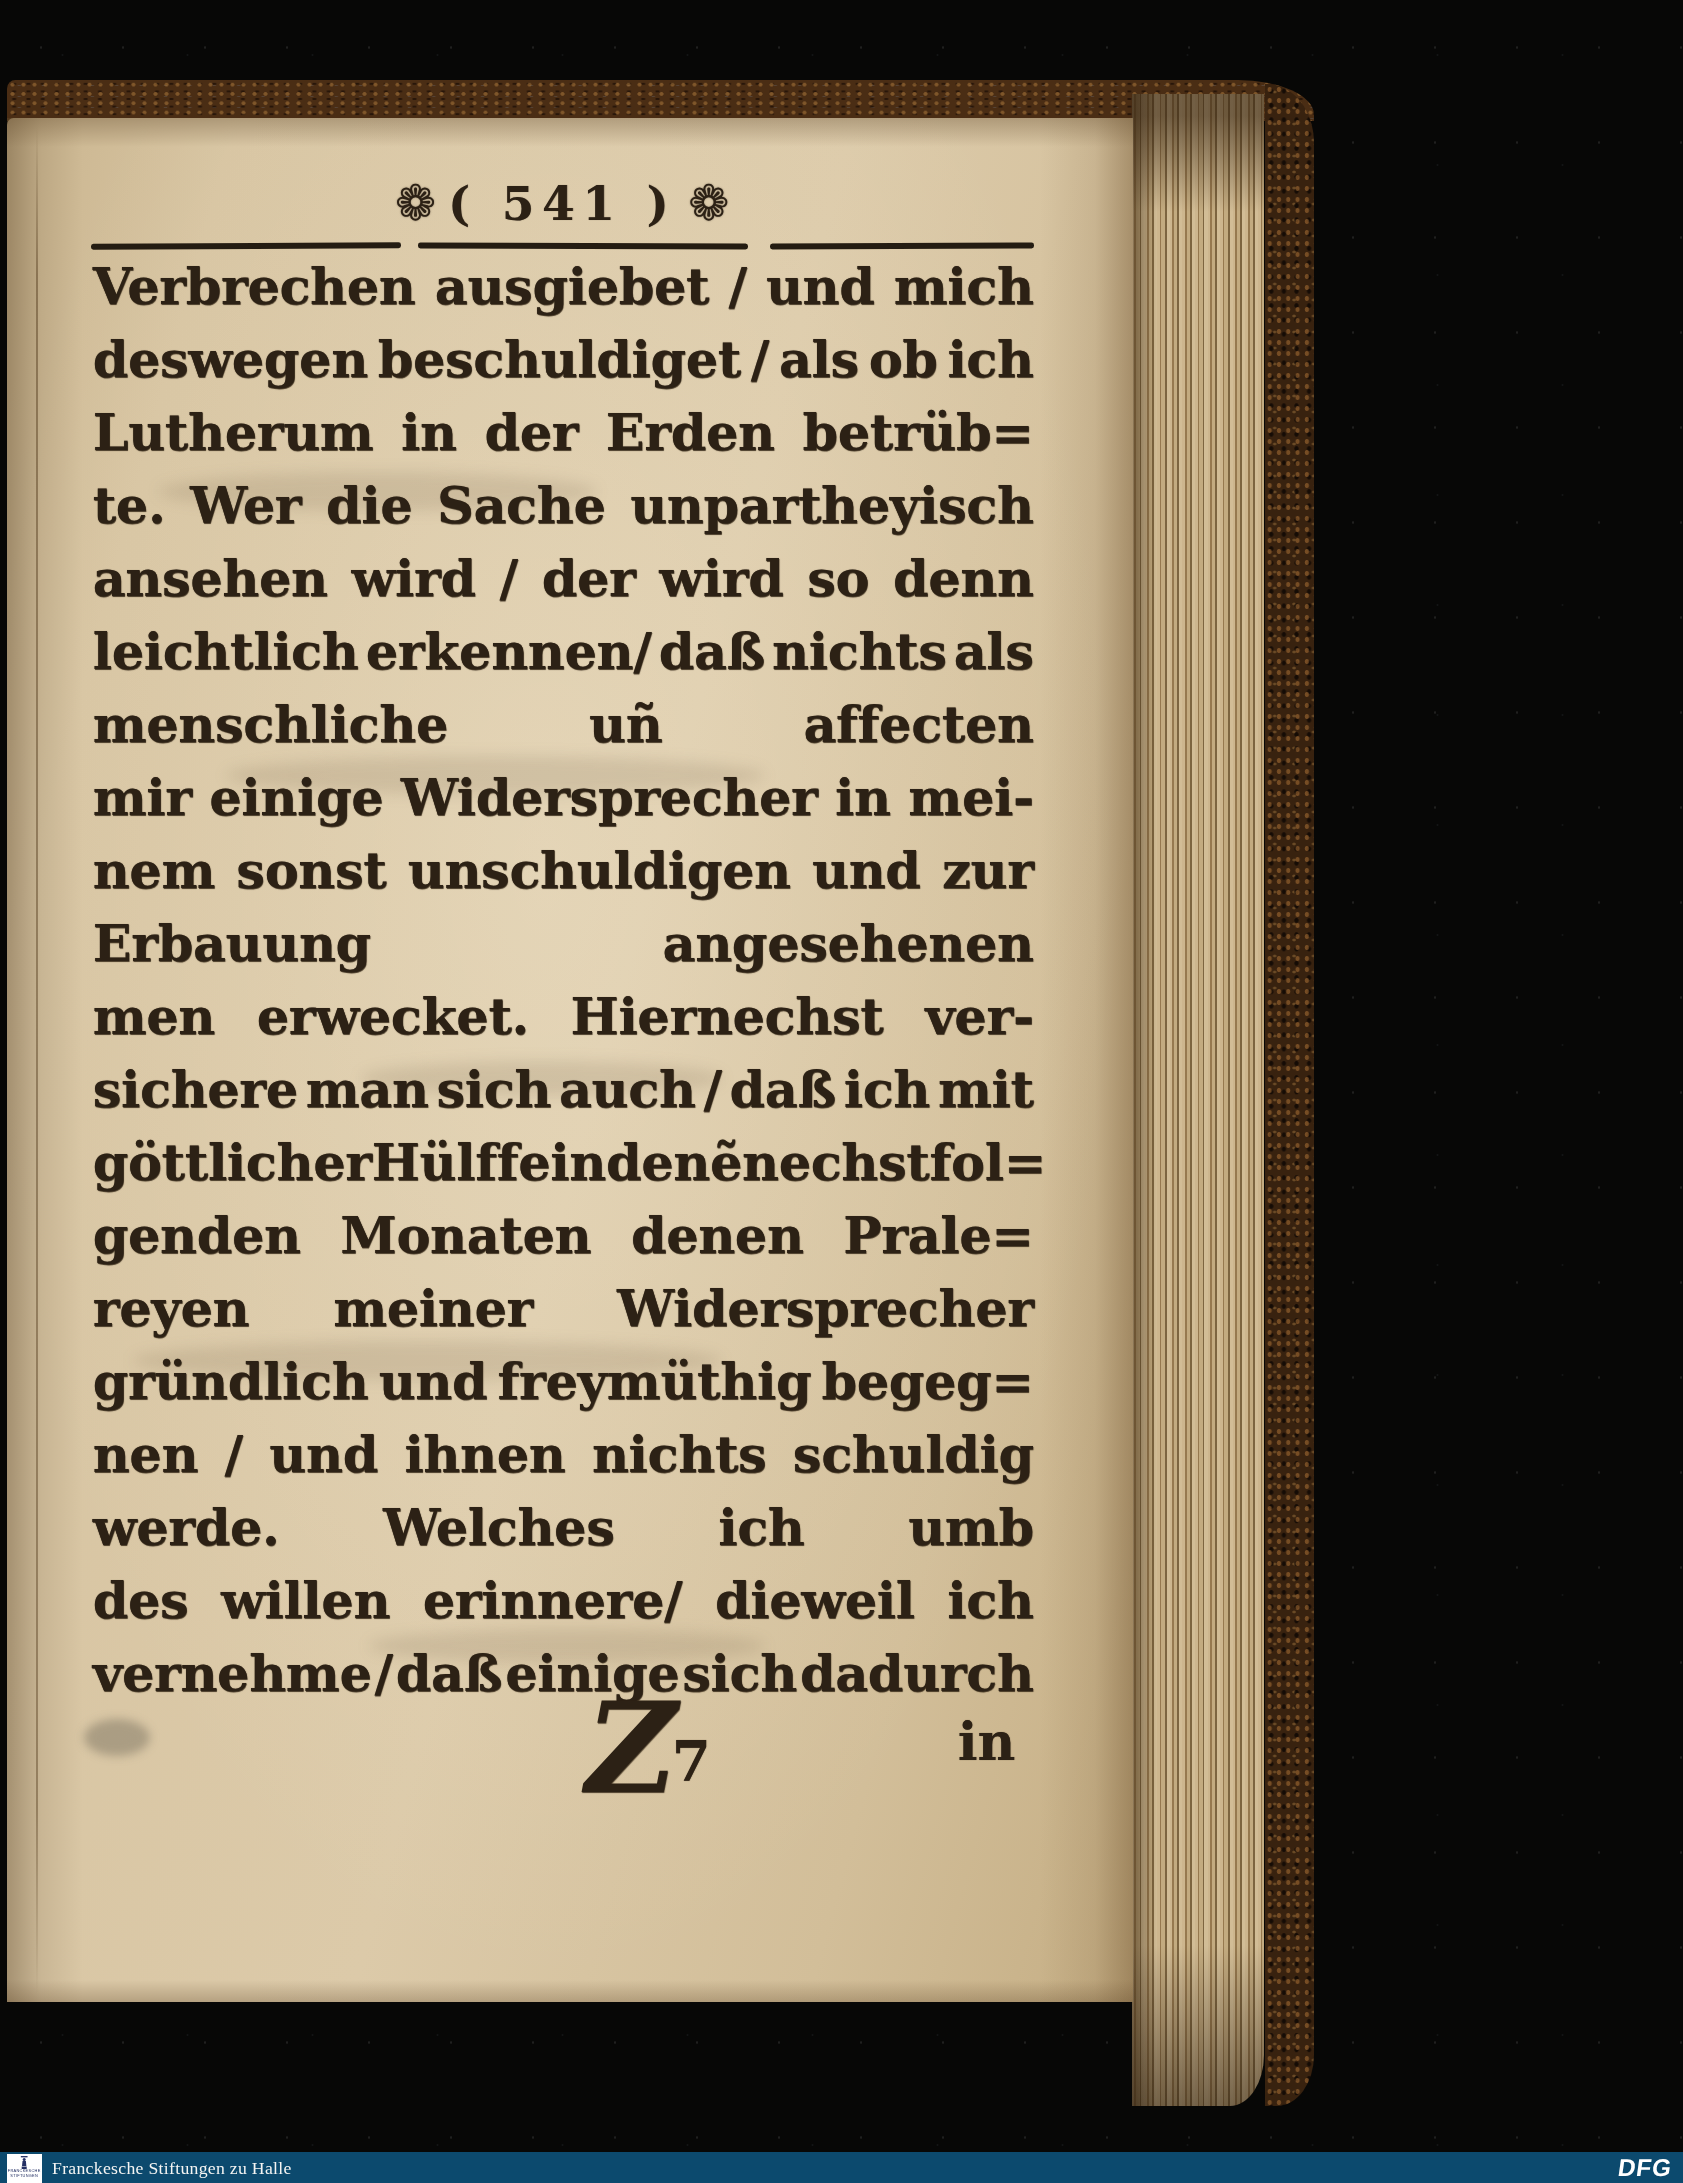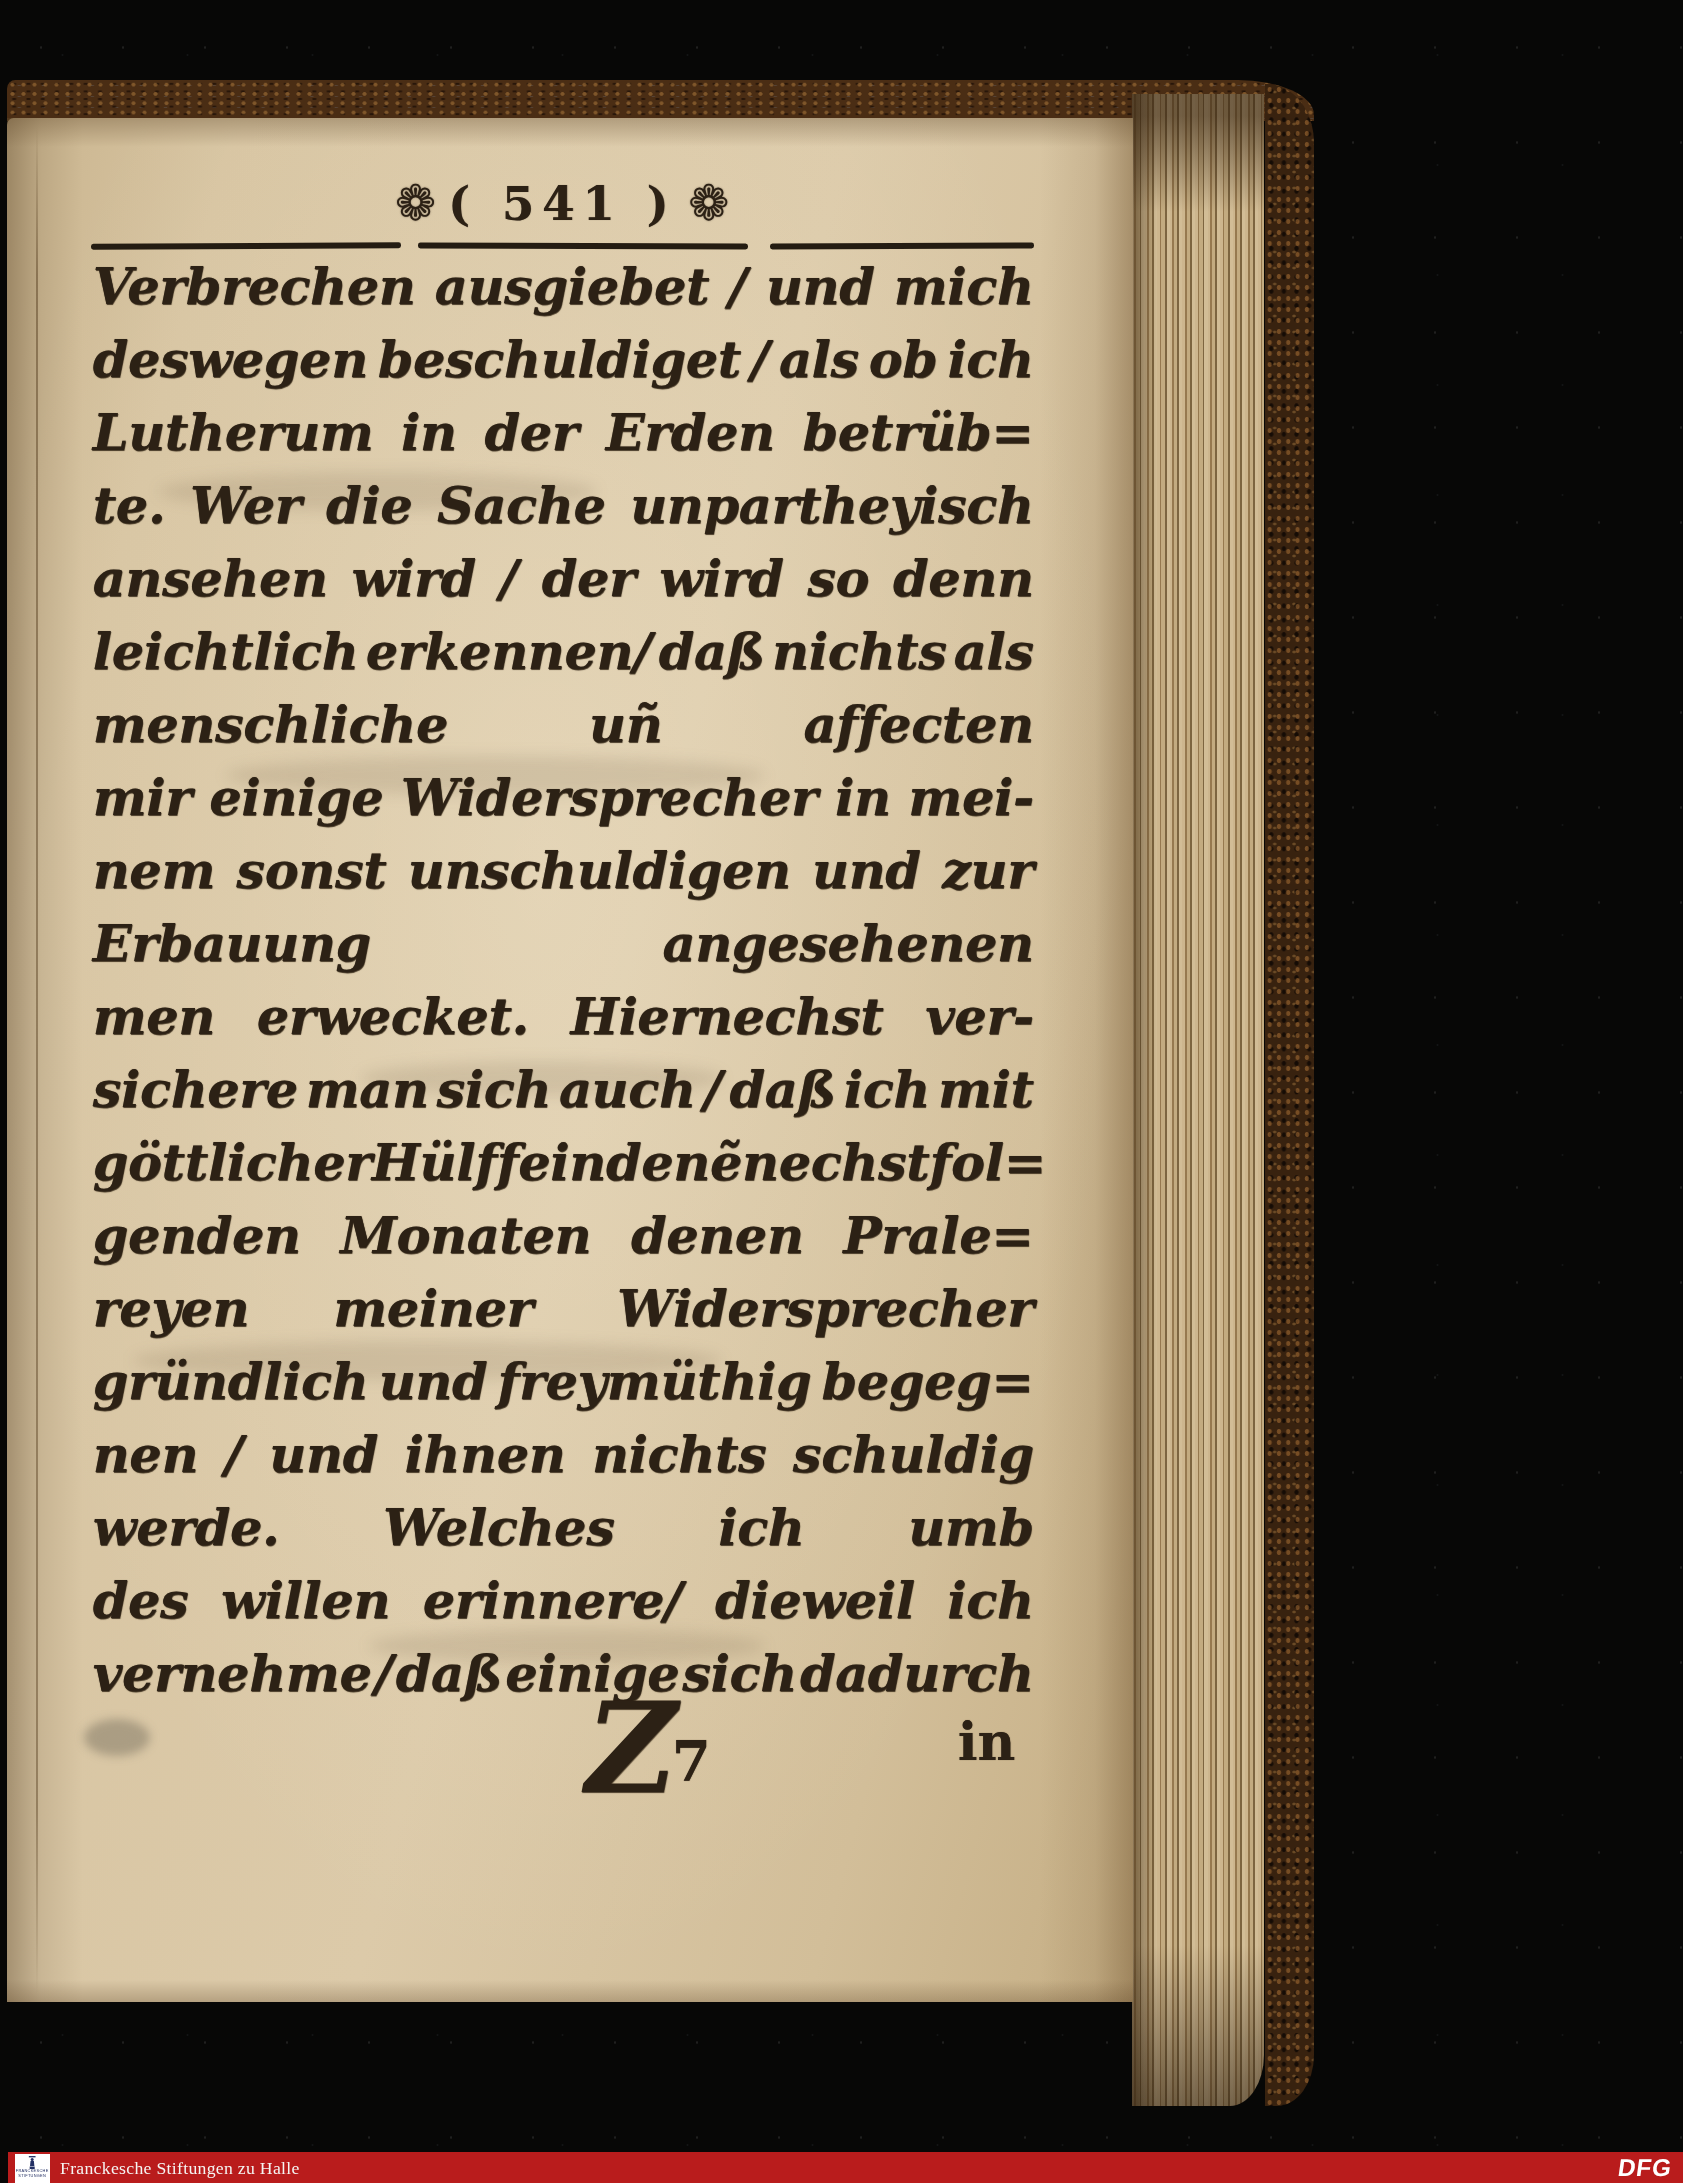--- a/index.html
+++ b/index.html
@@ -56,38 +56,38 @@
   .orn{font-size:49px;line-height:1;text-shadow:0 0 1.7px rgba(44,33,21,.6);}
   .pagenum{font-size:47px;letter-spacing:7.6px;font-weight:bold;text-shadow:0.4px 0.4px 0.8px rgba(44,33,21,.55);}
   .rule{position:absolute;left:84px;top:125px;width:943px;height:7.6px;}
   .rule span{position:absolute;top:0;height:5.9px;background:#241c12;border-radius:2.5px;}
   .rule .r1{left:0;width:310px;transform:rotate(-.25deg);}
   .rule .r2{left:327px;width:330px;transform:rotate(.2deg);}
   .rule .r3{left:679px;width:264px;transform:rotate(-.2deg);}
   .text-block{position:absolute;left:86px;top:138px;width:941px;}
   .line{display:flex;justify-content:space-between;height:73px;
     font-size:51px;font-weight:bold;color:#2c2115;letter-spacing:-0.4px;white-space:nowrap;
-    text-shadow:0.5px 0.5px 0.8px rgba(40,28,12,.8), 0 0 0.8px rgba(40,28,12,.5);font-style:italic;}
+    text-shadow:0.5px 0.5px 0.8px rgba(40,28,12,.8), 0 0 0.8px rgba(40,28,12,.5);}
   .line span{display:inline-block;}
   .sig-z{position:absolute;left:579px;top:1568px;font-size:125px;font-weight:bold;font-style:italic;
     color:#2c2115;line-height:1;text-shadow:0.5px 0.5px 1px rgba(40,28,12,.8);}
   .sig-7{position:absolute;left:665px;top:1610px;font-size:56px;font-weight:bold;color:#2c2115;
     text-shadow:0.4px 0.4px 0.8px rgba(40,28,12,.8);}
   .catchword{position:absolute;left:951px;top:1593px;font-size:52px;font-weight:bold;color:#2c2115;
     text-shadow:0.4px 0.4px 0.8px rgba(40,28,12,.8);}
   .smudge{position:absolute;left:77px;top:1601px;width:66px;height:37px;border-radius:50%;
     background:rgba(95,90,75,.38);filter:blur(5px);}
   .bleed{position:absolute;border-radius:50%;background:rgba(110,95,68,.16);filter:blur(6.7px);}
   .b1{left:152px;top:354px;width:438px;height:39px;}
   .b2{left:219px;top:638px;width:539px;height:39px;}
   .b3{left:354px;top:943px;width:362px;height:35px;}
   .b4{left:126px;top:1223px;width:589px;height:39px;}
   .b5{left:362px;top:1511px;width:396px;height:34px;}
   
-  .footer-bar{position:absolute;left:0;right:0;top:2152px;height:31px;background:#b91c1c;margin-left:8px;}
+  .footer-bar{position:absolute;left:0;right:0;top:2152px;height:31px;background:#0c4a6e;}
   .logo-box{position:absolute;left:6.7px;bottom:0;width:35px;height:29px;background:#ffffff;
     display:flex;flex-direction:column;align-items:center;justify-content:flex-start;padding-top:1.7px;box-sizing:border-box;}
   .logo-fig{width:8.4px;height:13.5px;position:relative;}
   .logo-fig svg{display:block;}
   .logo-text{font-family:"Liberation Sans",sans-serif;font-size:3.9px;line-height:1.15;color:#232f63;
     text-align:center;letter-spacing:0.3px;}
   .footer-title{position:absolute;left:52px;top:50%;transform:translateY(-50%);
     font-family:"Liberation Serif",serif;font-size:17.7px;color:#f5f5f3;letter-spacing:0.3px;}
   .dfg-logo{position:absolute;right:11.8px;top:50%;transform:translateY(-50%) skewX(-8deg);
     font-family:"Liberation Sans",sans-serif;font-weight:900;font-size:24.4px;color:#ffffff;letter-spacing:0.8px;}

